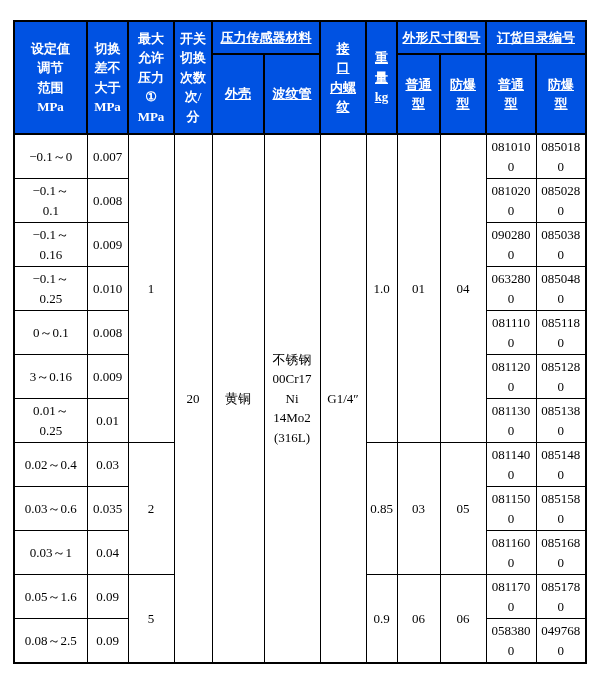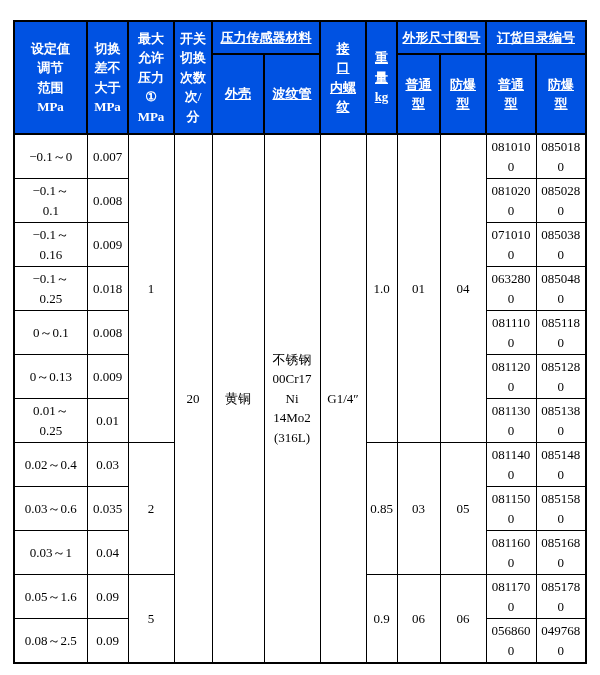--- a/index.html
+++ b/index.html
@@ -132,38 +132,38 @@
       <td class="range pre">−0.1～
 0.1</td>
       <td class="ba">0.008</td>
       <td class="ba">0810200</td>
       <td class="ba">0850280</td>
     </tr>
     <tr class="body-row">
       <td class="range pre">−0.1～
 0.16</td>
       <td class="ba">0.009</td>
-      <td class="ba">0710100</td>
+      <td class="ba">0902800</td>
       <td class="ba">0850380</td>
     </tr>
     <tr class="body-row">
       <td class="range pre">−0.1～
 0.25</td>
-      <td class="ba">0.018</td>
+      <td class="ba">0.010</td>
       <td class="ba">0632800</td>
       <td class="ba">0850480</td>
     </tr>
     <tr class="body-row">
       <td class="range pre">0～0.1</td>
       <td class="ba">0.008</td>
       <td class="ba">0811100</td>
       <td class="ba">0851180</td>
     </tr>
     <tr class="body-row">
-      <td class="range pre">0～0.13</td>
+      <td class="range pre">3～0.16</td>
       <td class="ba">0.009</td>
       <td class="ba">0811200</td>
       <td class="ba">0851280</td>
     </tr>
     <tr class="body-row">
       <td class="range pre">0.01～
 0.25</td>
       <td class="ba">0.01</td>
       <td class="ba">0811300</td>
       <td class="ba">0851380</td>
@@ -196,17 +196,17 @@
       <td rowspan="2">5</td>
       <td rowspan="2" class="ba">0.9</td>
       <td rowspan="2">06</td>
       <td rowspan="2">06</td>
       <td class="ba">0811700</td>
       <td class="ba">0851780</td>
     </tr>
     <tr class="body-row">
       <td class="range pre">0.08～2.5</td>
       <td class="ba">0.09</td>
-      <td class="ba">0568600</td>
+      <td class="ba">0583800</td>
       <td class="ba">0497680</td>
     </tr>
   </tbody>
 </table>
 
 </body></html>

